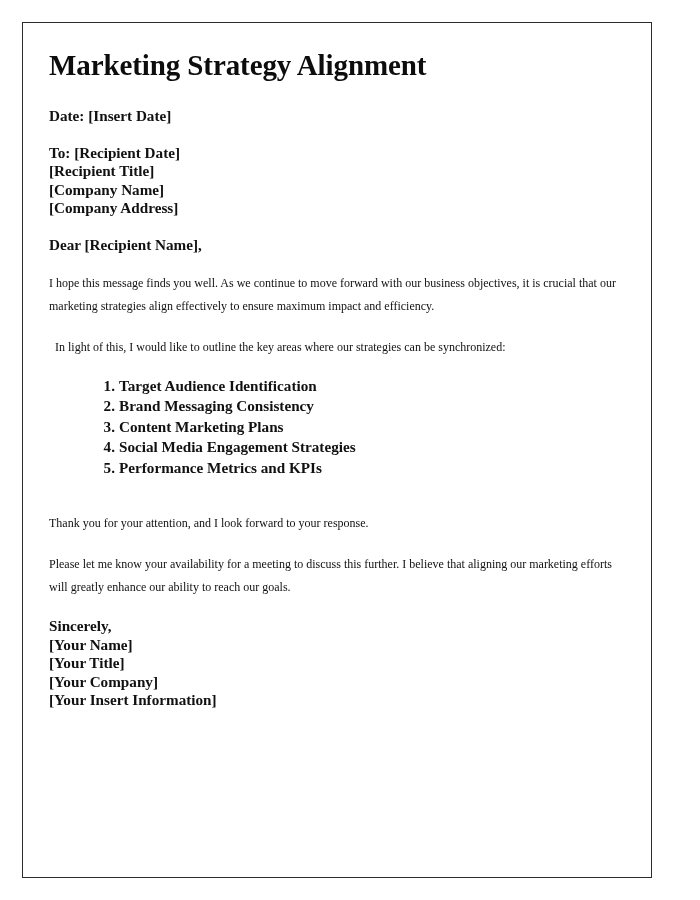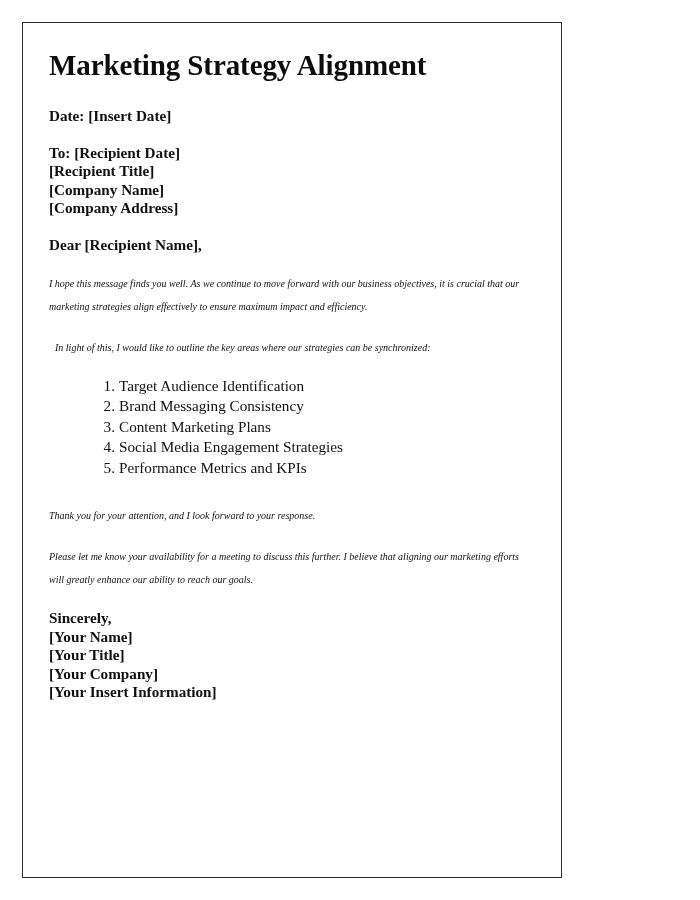--- a/index.html
+++ b/index.html
@@ -11,21 +11,21 @@
     width: 700px;
     height: 900px;
     font-family: "Liberation Serif", "DejaVu Serif", serif;
     color: #111111;
     -webkit-font-smoothing: antialiased;
   }
   .page {
     position: absolute;
     left: 22px;
     top: 22px;
-    width: 540px;
+    width: 630px;
     height: 856px;
     border: 1px solid #2b2b30;
     box-sizing: border-box;
     background: #ffffff;
     overflow: hidden;
   }
   .page-inner {
     padding: 26px 26px 0 26px;
   }
   .doc-title {
@@ -40,38 +40,38 @@
     font-size: 15.2px;
     line-height: 18.4px;
     margin: 0 0 18px 0;
   }
   .line-block .ln {
     display: block;
     white-space: pre;
     font-weight: bold;
   }
   .para {
-    font-size: 10px;
+    font-size: 12px;
     line-height: 23px;
     margin: 0 0 18px 0;
     max-width: 578px;
     text-align: left;
-    font-style: italic;
   }
   .para.tight-after {
     margin-bottom: 17px;
     margin-left: 6px;
   }
   .list {
-    margin: 0 0 26px 0;
+    margin: 0 0 34px 0;
     padding: 0 0 0 70px;
     list-style: none;
     counter-reset: kparea;
     font-size: 15.2px;
     line-height: 20.5px;
+    font-weight: bold;
   }
   .list li {
     counter-increment: kparea;
     position: relative;
     white-space: pre;
   }
   .list li::before {
     content: counter(kparea) ".";
     position: absolute;
     left: -22px;

